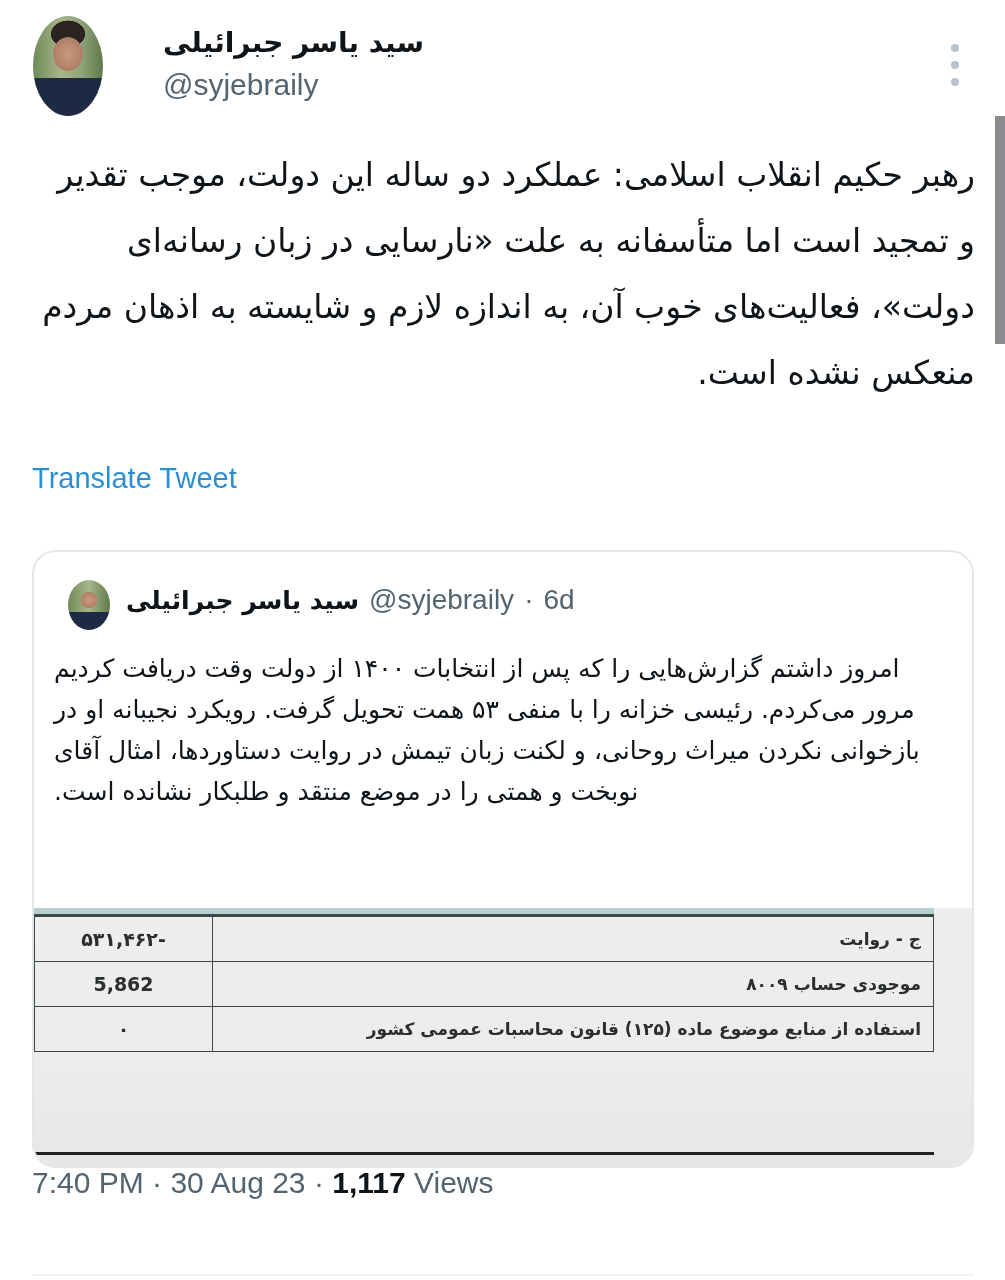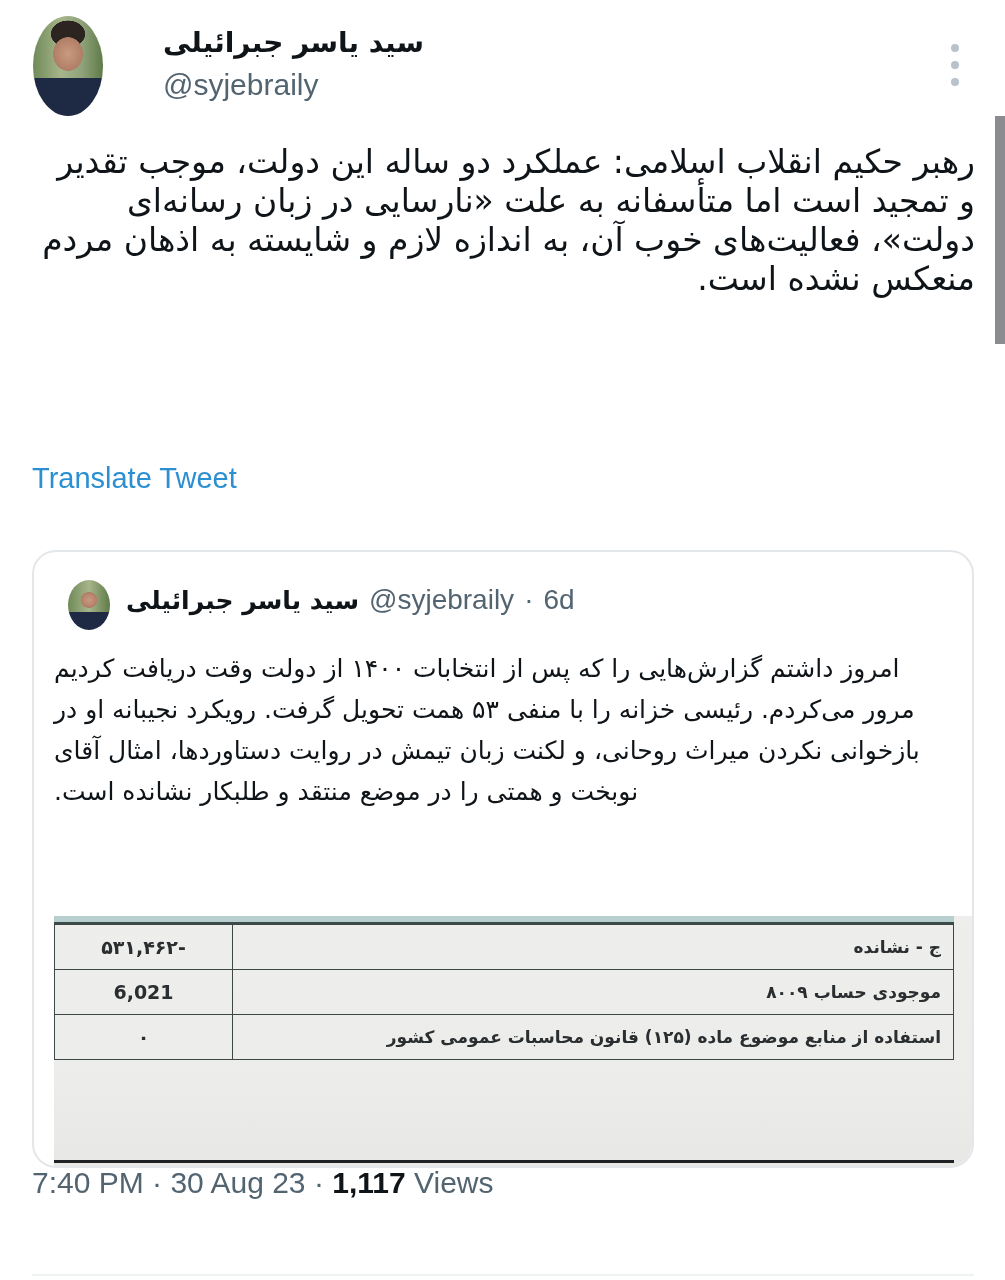--- a/index.html
+++ b/index.html
@@ -31,21 +31,21 @@
     display: flex; flex-direction: column; align-items: center; justify-content: space-between; padding: 4px 0;
     cursor: pointer;
   }
   .more-button span { width: 8px; height: 8px; border-radius: 50%; background: #b8c2cc; display: block; }
 
   .scrollbar { position: absolute; left: 995px; top: 116px; width: 10px; height: 228px; background: #8a8c90; }
 
   .tweet-text {
     position: absolute; left: 40px; top: 142px; width: 935px;
     direction: rtl; text-align: right;
-    font-family: "DejaVu Sans", sans-serif; font-size: 33px; line-height: 39px; color: #0f1419;
+    font-family: "DejaVu Sans", sans-serif; font-size: 33px; line-height: 66px; color: #0f1419;
   }
 
   .translate-link {
     position: absolute; left: 32px; top: 462px;
     font-family: "Liberation Sans", sans-serif; font-size: 29px; color: #1d9bf0;
     cursor: pointer; color: #2b8fd1;
   }
 
   .quote-card {
     position: absolute; left: 32px; top: 550px; width: 942px; height: 618px;
@@ -68,24 +68,23 @@
   .quote-handle, .quote-dot, .quote-time {
     font-family: "Liberation Sans", sans-serif; font-size: 28px; color: #536471;
   }
   .quote-text {
     position: absolute; left: 20px; top: 96px; width: 890px;
     direction: rtl; text-align: left;
     font-family: "DejaVu Sans", sans-serif; font-size: 25px; line-height: 41px; color: #0f1419;
   }
 
   .doc-image {
-    position: absolute; left: 0; top: 364px; width: 100%; height: 272px;
+    position: absolute; left: 0; top: 356px; width: 100%; height: 272px;
     background: linear-gradient(180deg, #eeeeec 0%, #ececea 60%, #e6e6e4 100%);
     overflow: hidden;
-    margin-left: 20px;
   }
   .doc-header-strip { position: absolute; left: 0; top: 0; width: 900px; height: 8px; background: #b7cfcf; border-bottom: 2px solid #3c4a4a; }
   .doc-table {
     position: absolute; left: 0; top: 8px; width: 900px;
     border-collapse: collapse; direction: ltr;
   }
   .doc-table td {
     border: 1.5px solid #3e4646; height: 45px;
     font-family: "DejaVu Sans", sans-serif; color: #2a2e30;
   }
@@ -131,24 +130,24 @@
     </div>
   </div>
   <div class="quote-text">امروز داشتم گزارش‌هایی را که پس از انتخابات ۱۴۰۰ از دولت وقت دریافت کردیم مرور می‌کردم. رئیسی خزانه را با منفی ۵۳ همت تحویل گرفت. رویکرد نجیبانه او در بازخوانی نکردن میراث روحانی، و لکنت زبان تیمش در روایت دستاوردها، امثال آقای نوبخت و همتی را در موضع منتقد و طلبکار نشانده است.</div>
 
   <div class="doc-image">
     <div class="doc-header-strip"></div>
     <table class="doc-table">
       <tbody>
           <tr>
         <td class="val">-۵۳۱,۴۶۲</td>
-        <td class="label">ج - نشانده</td>
+        <td class="label">ج - روایت</td>
       </tr>
       <tr>
-        <td class="val">6,021</td>
+        <td class="val">5,862</td>
         <td class="label">موجودی حساب ۸۰۰۹</td>
       </tr>
       <tr>
         <td class="val">۰</td>
         <td class="label">استفاده از منابع موضوع ماده (۱۲۵) قانون محاسبات عمومی کشور</td>
       </tr>
     </tbody>
       </table>
     <div class="doc-bottom-rule"></div>
   </div>

